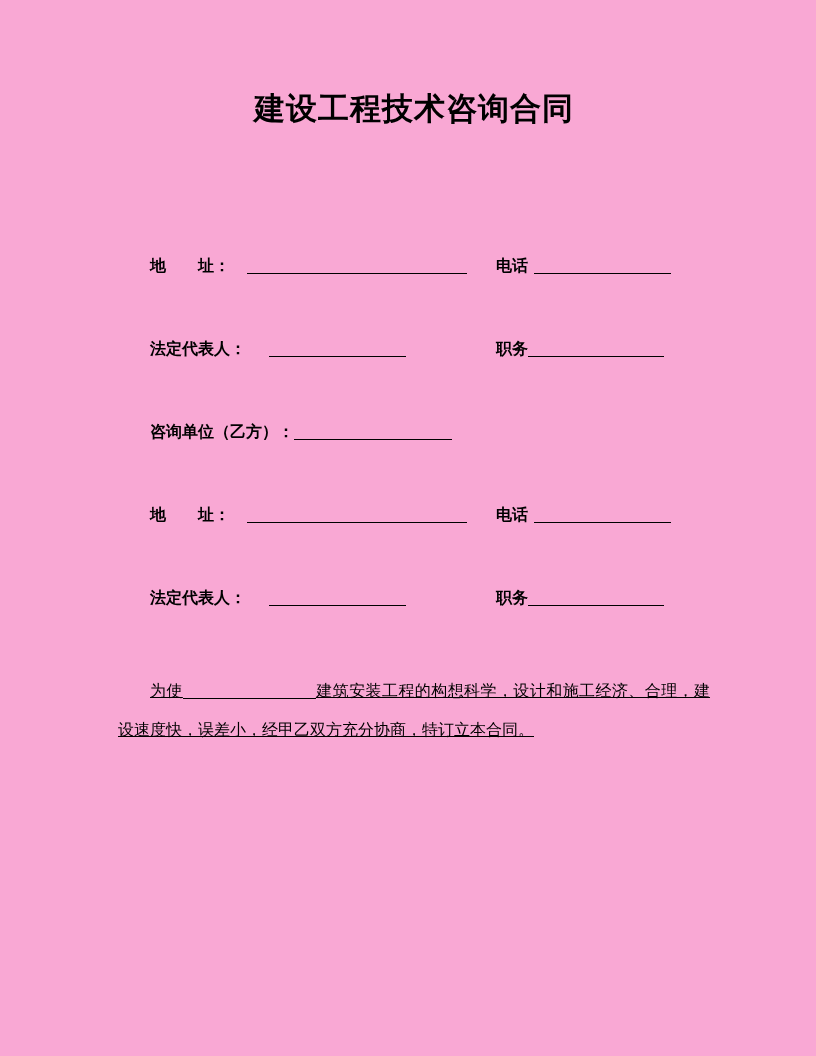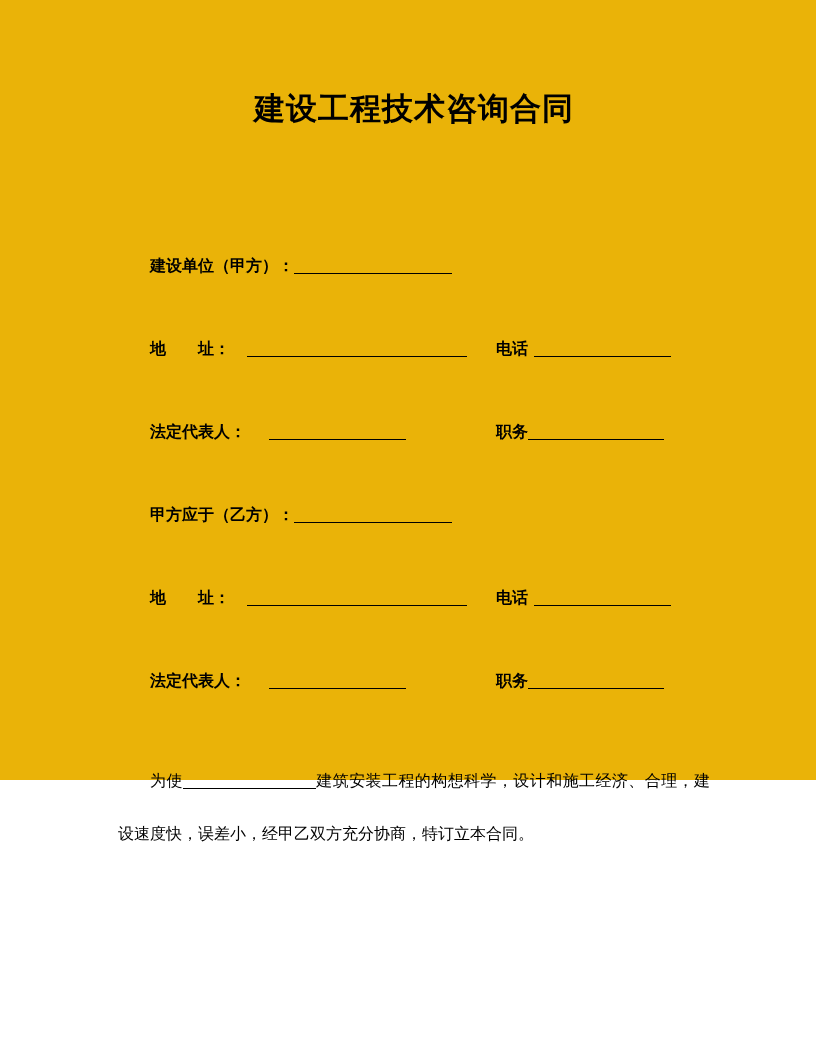--- a/index.html
+++ b/index.html
@@ -11,23 +11,23 @@
     width: 816px;
     height: 1056px;
     overflow: hidden;
     color: #000000;
     font-family: "Liberation Serif", "DejaVu Serif", serif;
     font-size: 16px;
   }
   .page {
     box-sizing: border-box;
     width: 816px;
-    height: 780px;
+    height: 1056px;
     padding: 88px 106px 0 118px;
-    background: #eab308;
+    background: #f9a8d4;
   }
   .doc-title {
     font-family: "Liberation Sans", "DejaVu Sans", sans-serif;
     font-weight: bold;
     font-size: 31px;
     line-height: 42px;
     text-align: center;
     letter-spacing: 1px;
     white-space: nowrap;
   }
@@ -67,43 +67,40 @@
   .w158 { width: 158px; }
   .w220 { width: 220px; }
   .w137 { width: 137px; }
   .w136 { width: 136px; }
   .w133 { width: 133px; }
   .w64  { width: 64px; }
   .w40  { width: 40px; }
   .gap6 { margin-left: 6px; }
   .para {
     width: 592px;
-    line-height: 53px;
+    line-height: 39px;
     margin: 43px 0 0 0;
     text-indent: 32px;
     text-align: justify;
     font-weight: normal;
+    text-decoration: underline;
   }
   .para .blank { top: 3px; }
   .bold-head { font-weight: bold; }
   .head-gap { margin-left: 10px; }
 </style>
 </head>
 <body>
 
 <div class="page">
 
   <div class="doc-title">建设工程技术咨询合同</div>
 
   <div class="form-section">
 
-    <div class="form-row">
-      <span>建设单位（甲方）：</span>
-      <span class="blank w158"></span>
-    </div>
 
     <div class="form-row">
       <span class="col-left">
         <span>地　　址：</span>
         <span class="blank w220"></span>
       </span>
       <span class="col-right">
         <span>电话</span>
         <span class="blank w137 gap6"></span>
       </span>
@@ -114,21 +111,21 @@
         <span>法定代表人：</span>
         <span class="blank w137 gap6"></span>
       </span>
       <span class="col-right">
         <span>职务</span>
         <span class="blank w136"></span>
       </span>
     </div>
 
     <div class="form-row">
-      <span>甲方应于（乙方）：</span>
+      <span>咨询单位（乙方）：</span>
       <span class="blank w158"></span>
     </div>
 
     <div class="form-row">
       <span class="col-left">
         <span>地　　址：</span>
         <span class="blank w220"></span>
       </span>
       <span class="col-right">
         <span>电话</span>

